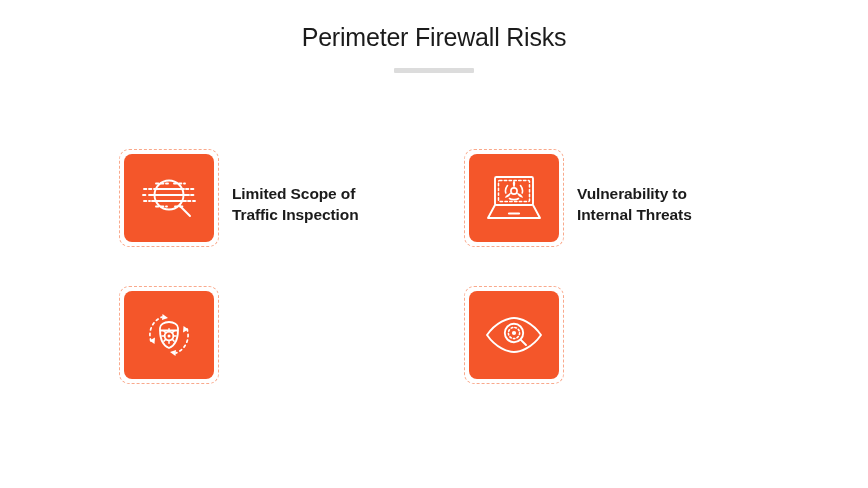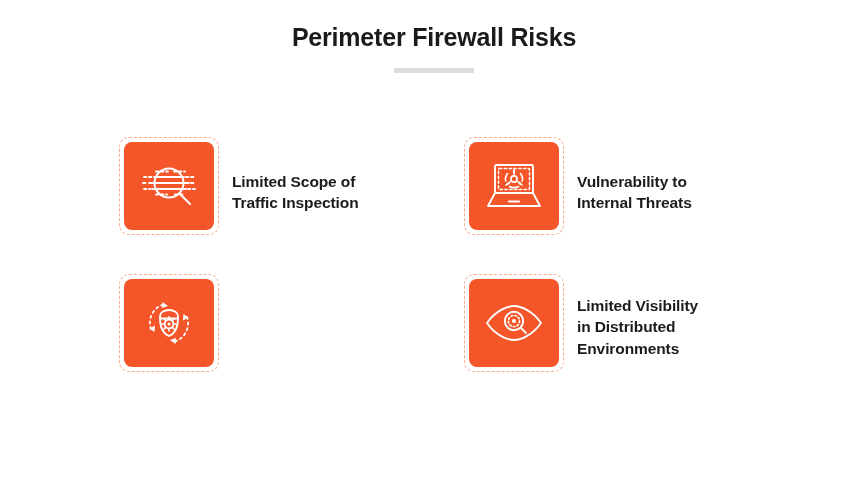--- a/index.html
+++ b/index.html
@@ -24,38 +24,38 @@
   
   .title-block {
     position: absolute;
     top: 22px;
     left: 0;
     width: 868px;
     text-align: center;
   }
   .page-title {
     font-size: 25px;
-    font-weight: bold;
+    font-weight: normal;
     color: #1b1b1b;
     letter-spacing: -0.2px;
     line-height: 1.2;
     margin: 0;
   }
   .title-divider {
     width: 80px;
     height: 5px;
     background: #dcdcdc;
     margin: 16px auto 0 auto;
     border-radius: 1px;
   }
 
   
   .cards {
     position: absolute;
-    top: 137px;
+    top: 149px;
     left: 119px;
     width: 680px;
     display: grid;
     grid-template-columns: 345px 335px;
     grid-template-rows: 137px 137px;
   }
   .card {
     display: flex;
     align-items: flex-start;
     gap: 0;
@@ -193,19 +193,16 @@
         <div class="icon-tile">
           <svg width="64" height="46" viewBox="0 0 64 46" fill="none" stroke="#ffffff" stroke-width="1.9" stroke-linecap="round" stroke-linejoin="round">
             <path d="M5 23 C14 10 26 6 32 6 C38 6 50 10 59 23 C50 36 38 40 32 40 C26 40 14 36 5 23 Z"></path>
             <circle cx="32" cy="21" r="9.2"></circle>
             <circle cx="32" cy="21" r="5.6" stroke-dasharray="1.6 2.2" stroke-width="1.6"></circle>
             <circle cx="32" cy="21" r="2.1" fill="#ffffff" stroke="none"></circle>
             <line x1="38.6" y1="27.6" x2="44" y2="33"></line>
           </svg>
         </div>
       </div>
-      <div class="card-label three-line">Limited Visibility
-in Distributed
-Environments</div>
     </div>
 
   </div>
 </div>
 
 </body></html>

